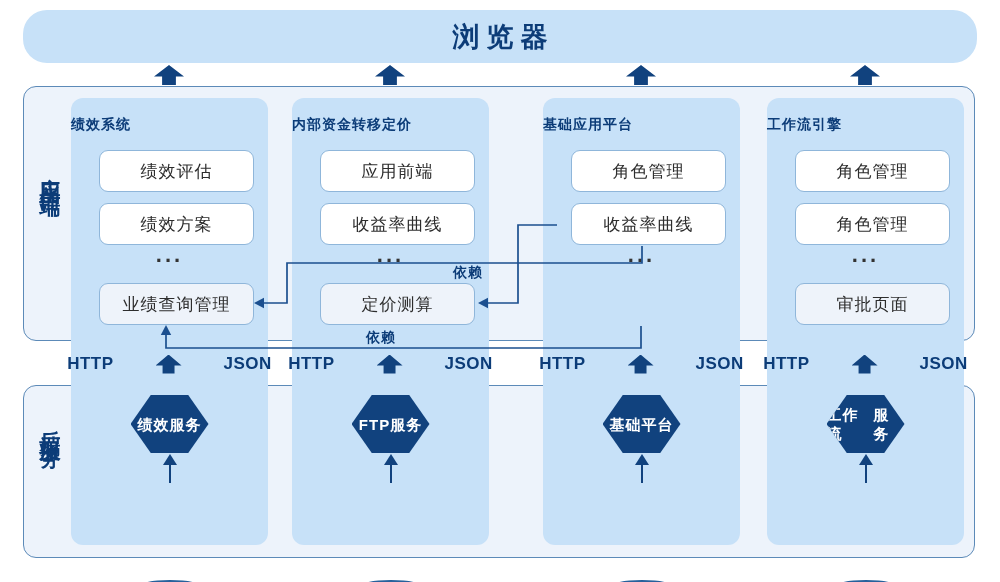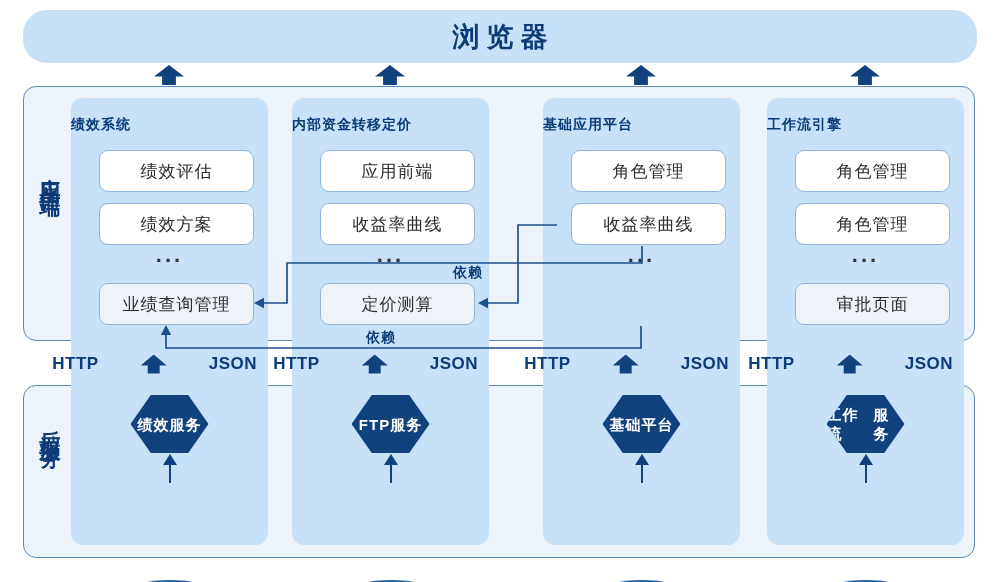--- a/index.html
+++ b/index.html
@@ -39,21 +39,21 @@
   .mod{position:absolute;left:28px;right:14px;height:42px;border-radius:9px;background:var(--bfill);
     border:1px solid var(--bborder);display:flex;align-items:center;justify-content:center;
     font-size:17px;letter-spacing:1px;color:var(--ink);box-sizing:border-box;}
   .mod.b1{top:52px;} .mod.b2{top:105px;}
   .mod.b3{top:185px;background:var(--btint);}
   .dots{position:absolute;top:148px;left:0;right:0;text-align:center;font-size:22px;
     font-weight:800;letter-spacing:3px;color:#333;line-height:18px;}
 
   
   .httprow{position:absolute;top:255px;left:0;right:0;height:22px;display:flex;
-    align-items:center;justify-content:flex-end;padding:0 11px;gap:42px;}
+    align-items:center;justify-content:center;padding:0 11px;gap:42px;}
   .tlabel{font-size:17px;font-weight:800;color:var(--navy);letter-spacing:0.5px;}
 
   
   .hex{position:absolute;top:297px;left:calc(50% - 39px);width:78px;height:58px;background:var(--shape);
     clip-path:polygon(26% 0,74% 0,100% 50%,74% 100%,26% 100%,0 50%);
     display:flex;align-items:center;justify-content:center;}
   .hex span{color:#fff;font-size:15px;font-weight:700;line-height:19px;letter-spacing:1px;}
 
   
   .dbarrow-head{position:absolute;top:356px;left:calc(50% - 7px);width:0;height:0;

